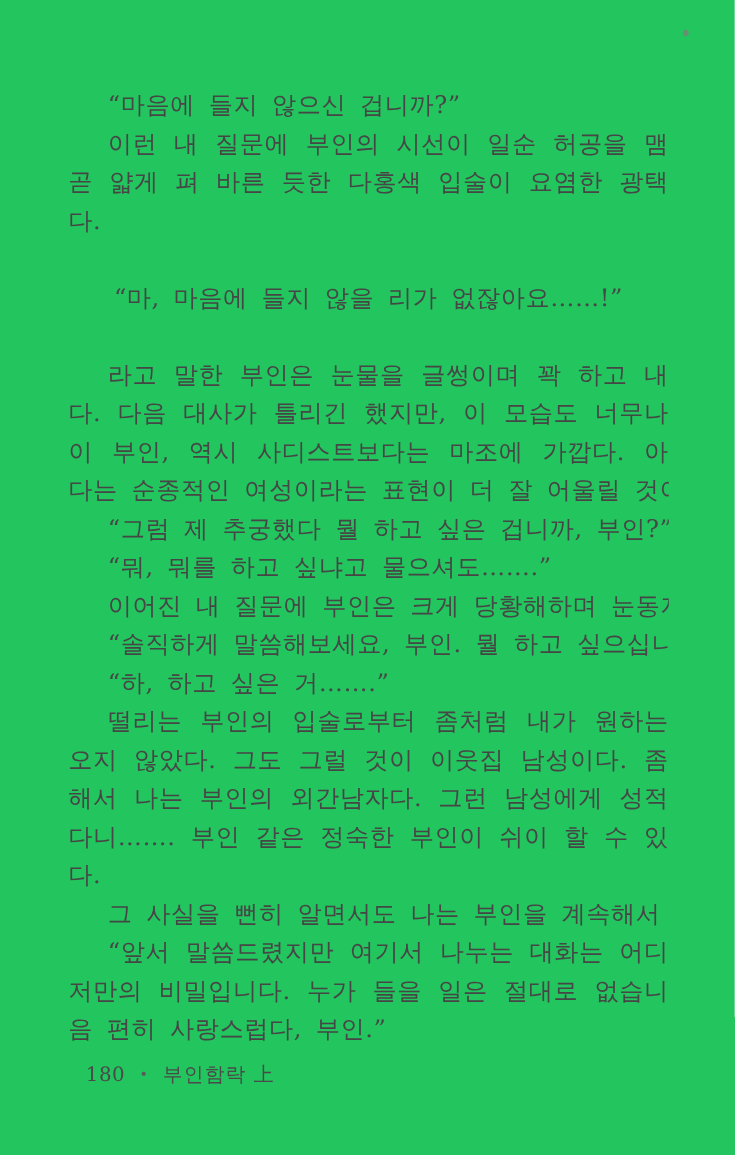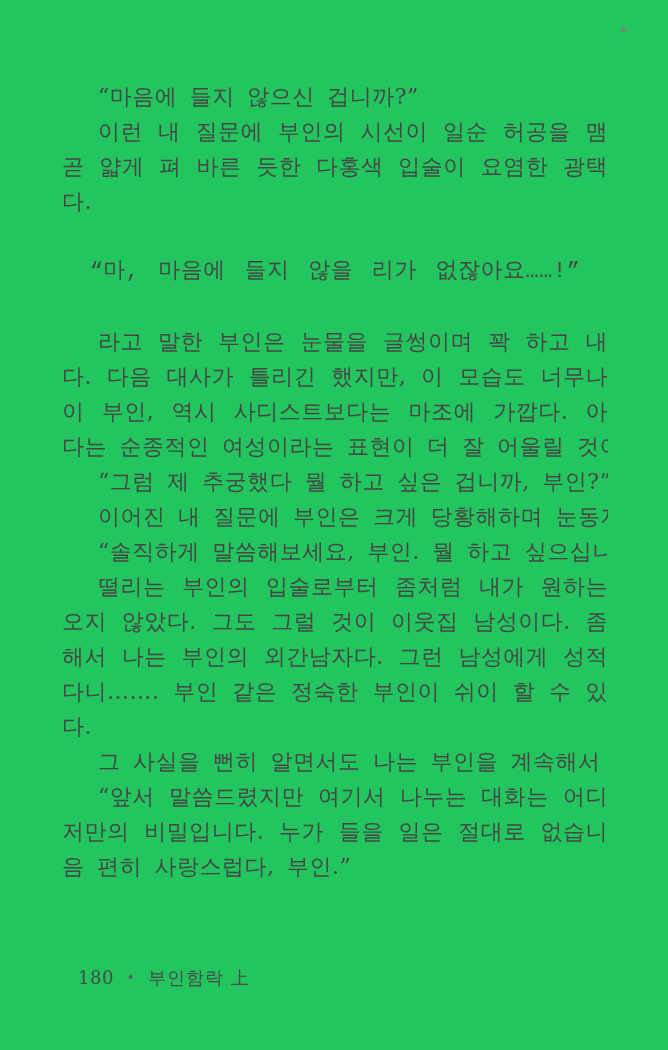--- a/index.html
+++ b/index.html
@@ -46,21 +46,20 @@
   .line.first {
     text-indent: 36px;
   }
   .para.centered {
     margin: 35px 0;
   }
   .para.centered .line {
     text-align: left;
     text-align-last: center;
     text-indent: 0;
-    font-family: Liberation Mono, monospace;
   }
   .footer {
     position: absolute;
     left: 78px;
     top: 966px;
     font-size: 18px;
     line-height: 24px;
     letter-spacing: 0.5px;
     color: #4a4a4a;
     white-space: nowrap;
@@ -113,29 +112,35 @@
       <span class="line first fill">라고 말한 부인은 눈물을 글썽이며 꽉 하고 내 물건을 붙잡았</span>
       <span class="line fill">다. 다음 대사가 틀리긴 했지만, 이 모습도 너무나 사랑스럽다.</span>
       <span class="line fill">이 부인, 역시 사디스트보다는 마조에 가깝다. 아니, 마조라기보</span>
       <span class="line">다는 순종적인 여성이라는 표현이 더 잘 어울릴 것이다.</span>
     </div>
 
     <div class="para">
       <span class="line first">“그럼 제 추궁했다 뭘 하고 싶은 겁니까, 부인?”</span>
     </div>
 
+    <div class="para">
+      <span class="line first">“뭐, 뭐를 하고 싶냐고 물으셔도…….”</span>
+    </div>
 
     <div class="para">
       <span class="line first">이어진 내 질문에 부인은 크게 당황해하며 눈동자를 떨었다.</span>
     </div>
 
     <div class="para">
       <span class="line first">“솔직하게 말씀해보세요, 부인. 뭘 하고 싶으십니까?”</span>
     </div>
 
+    <div class="para">
+      <span class="line first">“하, 하고 싶은 거…….”</span>
+    </div>
 
     <div class="para">
       <span class="line first fill">떨리는 부인의 입술로부터 좀처럼 내가 원하는 대답이 흘러나</span>
       <span class="line fill">오지 않았다. 그도 그럴 것이 이웃집 남성이다. 좀 더 엄밀히 말</span>
       <span class="line fill">해서 나는 부인의 외간남자다. 그런 남성에게 성적인 요구를 한</span>
       <span class="line fill">다니……. 부인 같은 정숙한 부인이 쉬이 할 수 있을 리가 없었</span>
       <span class="line">다.</span>
     </div>
 
     <div class="para">

